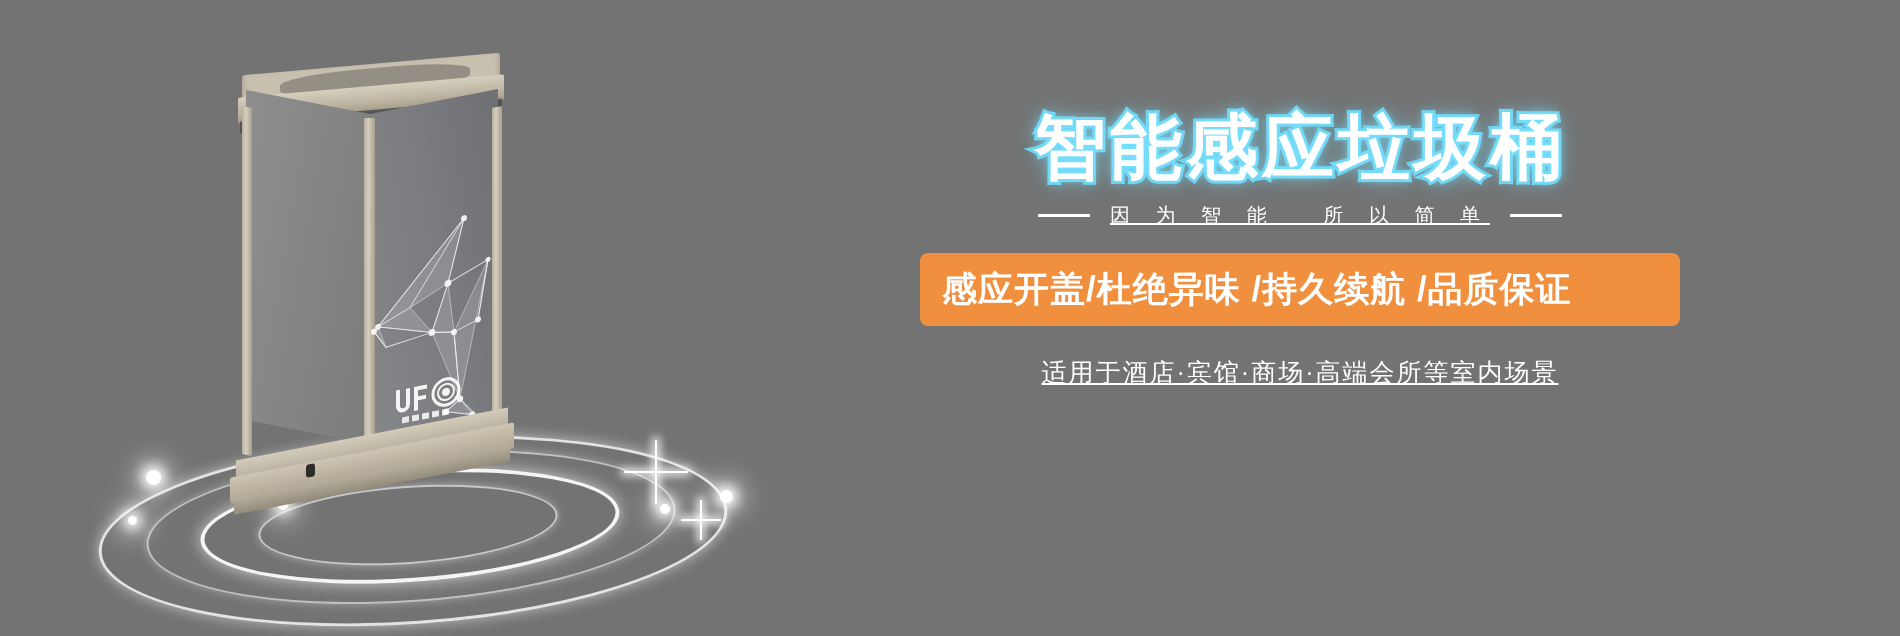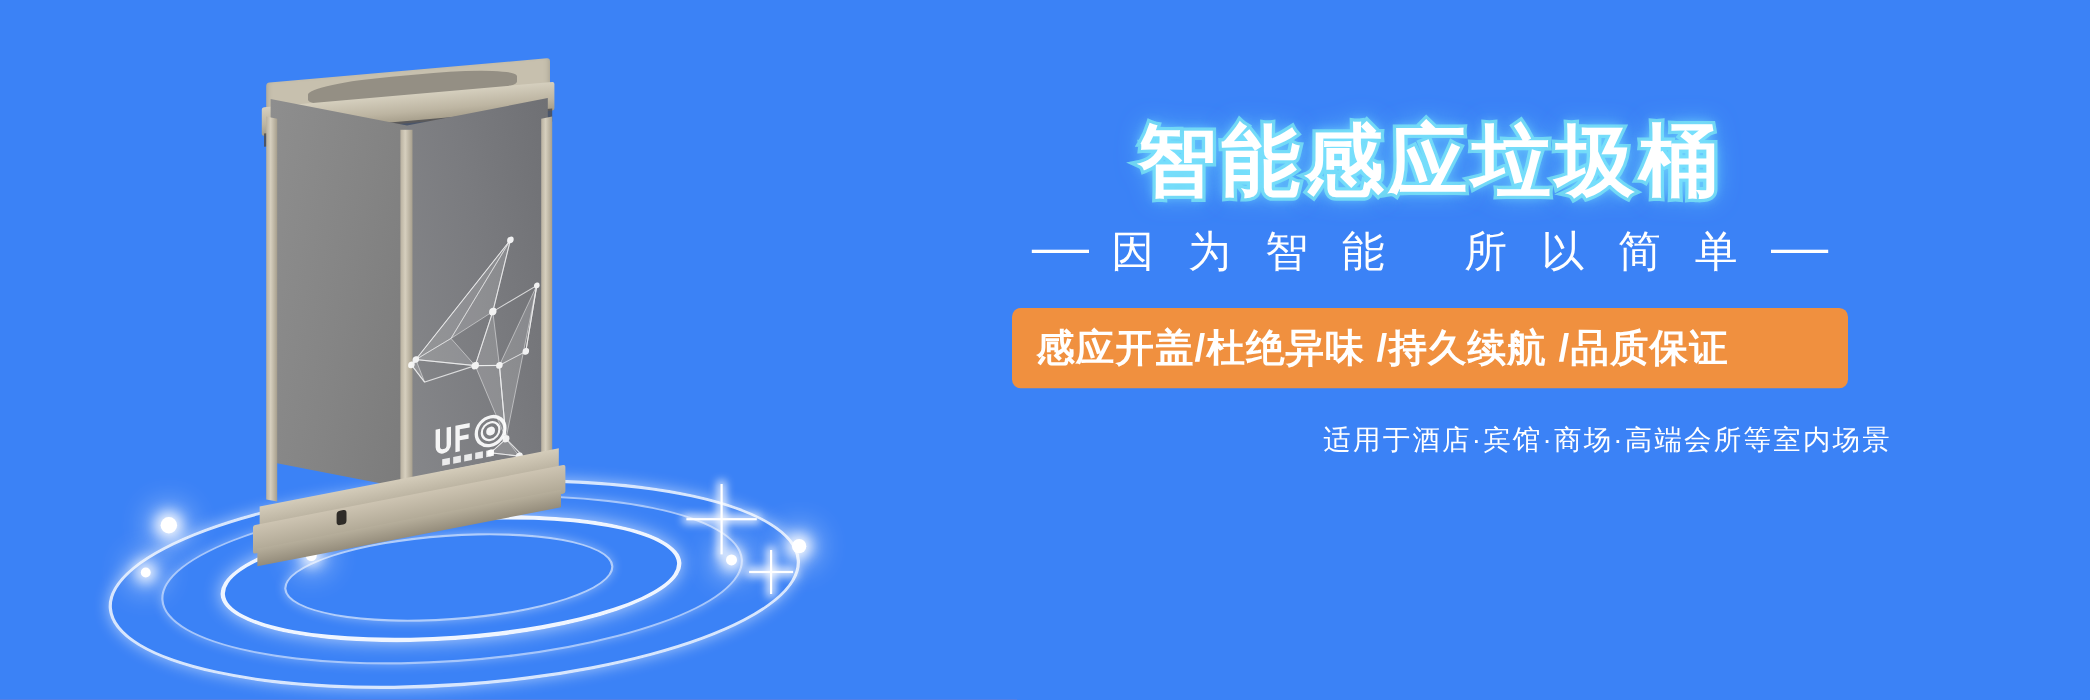--- a/index.html
+++ b/index.html
@@ -6,21 +6,21 @@
     margin: 0;
     padding: 0;
     background: #6b7fd7;
   }
   .banner {
     position: relative;
     width: 1900px;
     height: 636px;
     overflow: hidden;
     font-family: "Liberation Sans", "DejaVu Sans", sans-serif;
-    background: #3b82f6;
+    background: #737373;
   }
 
   
   .product-stage {
     position: absolute;
     left: 60px;
     top: 0;
     width: 760px;
     height: 636px;
   }
@@ -245,24 +245,25 @@
     gap: 20px;
     margin: 16px 0 0 0;
   }
   .sub-rule {
     width: 52px;
     height: 3px;
     background: #ffffff;
     flex: 0 0 auto;
   }
   .sub-text {
-    font-size: 39px;
+    font-size: 20px;
     color: #ffffff;
     letter-spacing: 10px;
     white-space: pre;
+    text-decoration: underline;
   }
 
   .tagbar {
     margin: 24px auto 0 auto;
     background: #f0903f;
     border-radius: 8px;
     padding: 13px 22px;
     width: 760px;
     box-sizing: border-box;
     text-align: left;
@@ -270,24 +271,25 @@
   .tagbar-text {
     font-size: 35px;
     font-weight: bold;
     color: #ffffff;
     letter-spacing: 1px;
     white-space: nowrap;
   }
 
   .scene-line {
     margin: 30px 0 0 0;
-    text-align: right;
+    text-align: center;
     font-size: 25px;
     color: #ffffff;
     letter-spacing: 2px;
+    text-decoration: underline;
   }
 </style>
 </head>
 <body>
 
 <div class="banner">
 
   <div class="product-stage">
 
     <div class="ring ring-1"></div>

